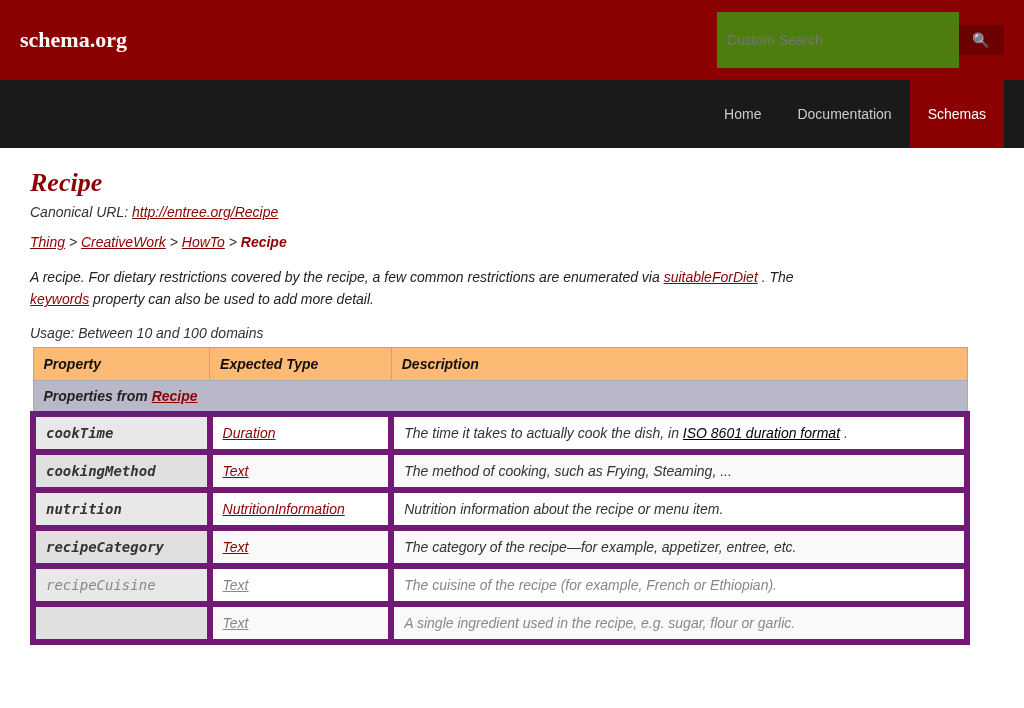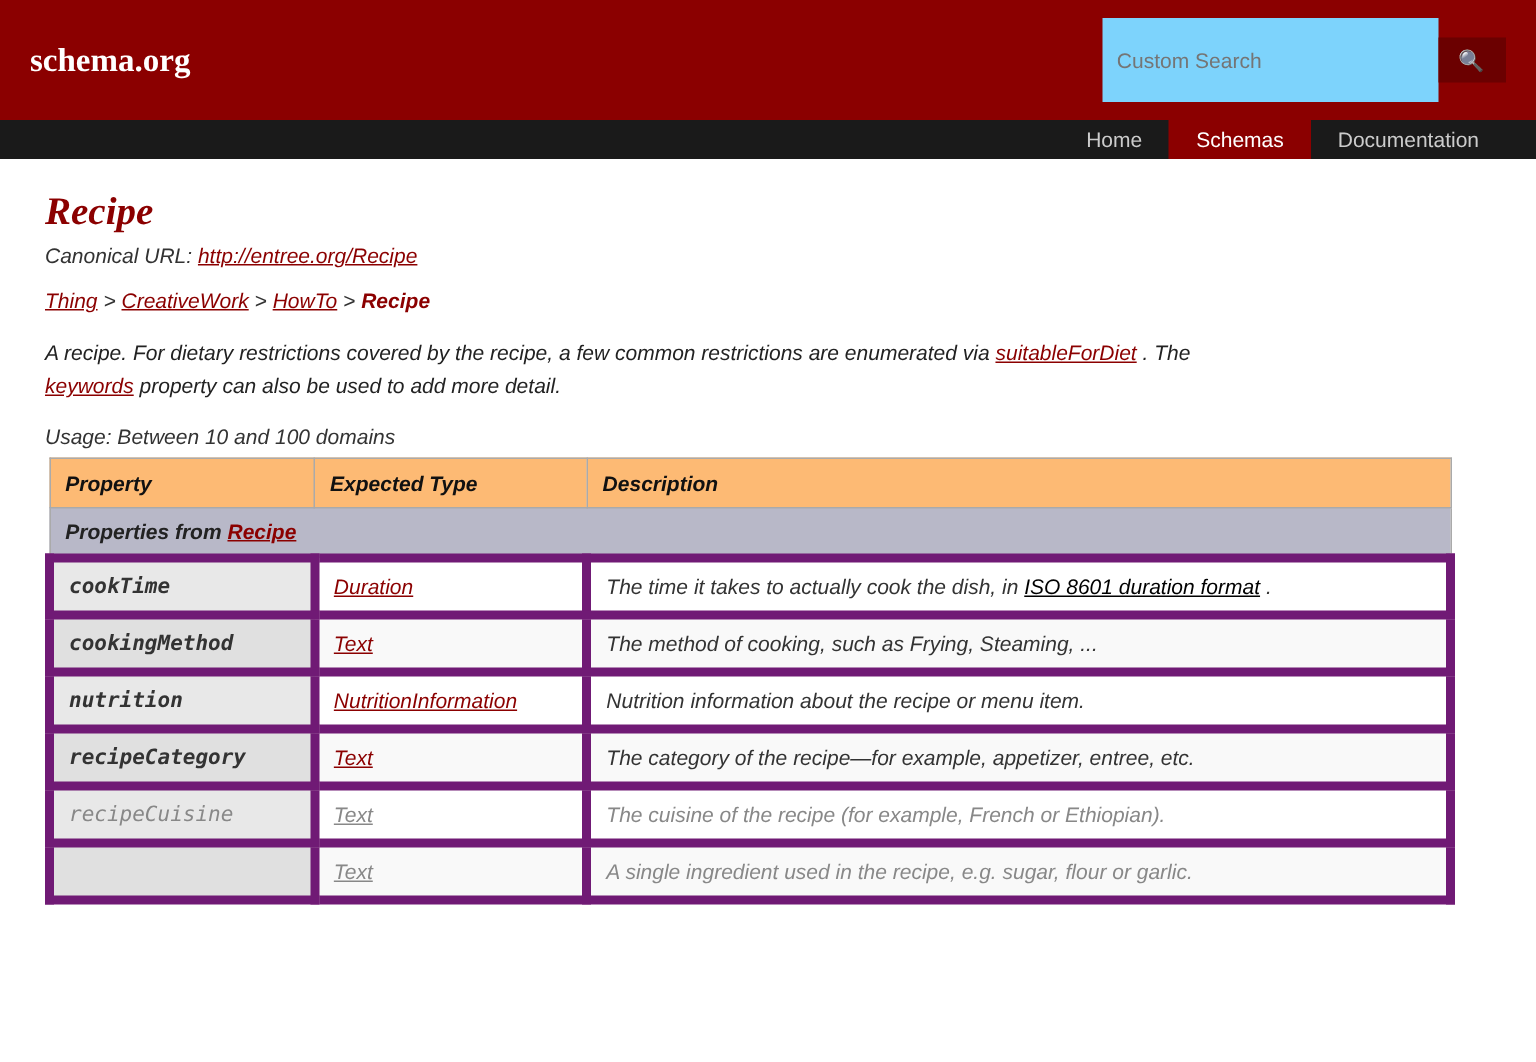--- a/index.html
+++ b/index.html
@@ -22,42 +22,42 @@
     .search-area {
       display: flex;
       align-items: center;
       gap: 0;
     }
     .search-input {
       padding: 20px 10px;
       font-size: 14px;
       border: none;
       outline: none;
-      width: 224px;
-      background: #7dd3fc;
+      width: 242px;
+      background: #4d7c0f;
     }
     .search-button {
       background: #6b0000;
       border: none;
       padding: 7px 14px;
       cursor: pointer;
       color: #fff;
       font-size: 14px;
     }
 
     
     .nav {
       background-color: #1a1a1a;
       display: flex;
       justify-content: flex-end;
       padding: 0 20px;
     }
     .nav-item {
       color: #ccc;
-      padding: 5px 18px;
+      padding: 26px 18px;
       text-decoration: none;
       font-size: 14px;
       cursor: pointer;
     }
     .nav-item.active {
       background-color: #8b0000;
       color: #fff;
     }
 
     
@@ -205,22 +205,22 @@
   <div class="search-area">
     <input class="search-input" type="text" placeholder="Custom Search" style="">
     <button class="search-button">
       <span>🔍</span>
     </button>
   </div>
 </div>
 
 <div class="nav">
   <span class="nav-item">Home</span>
+  <span class="nav-item">Documentation</span>
   <span class="nav-item active">Schemas</span>
-  <span class="nav-item">Documentation</span>
 </div>
 
 <div class="content">
 
   <h1 class="page-title">Recipe</h1>
 
   <div class="canonical-url">
     <span>Canonical URL:</span>
     <a>http://entree.org/Recipe</a>
   </div>

